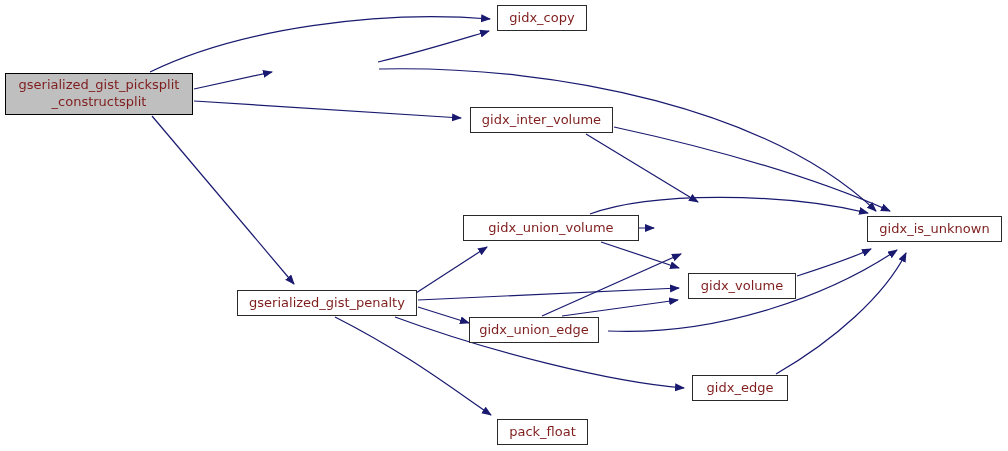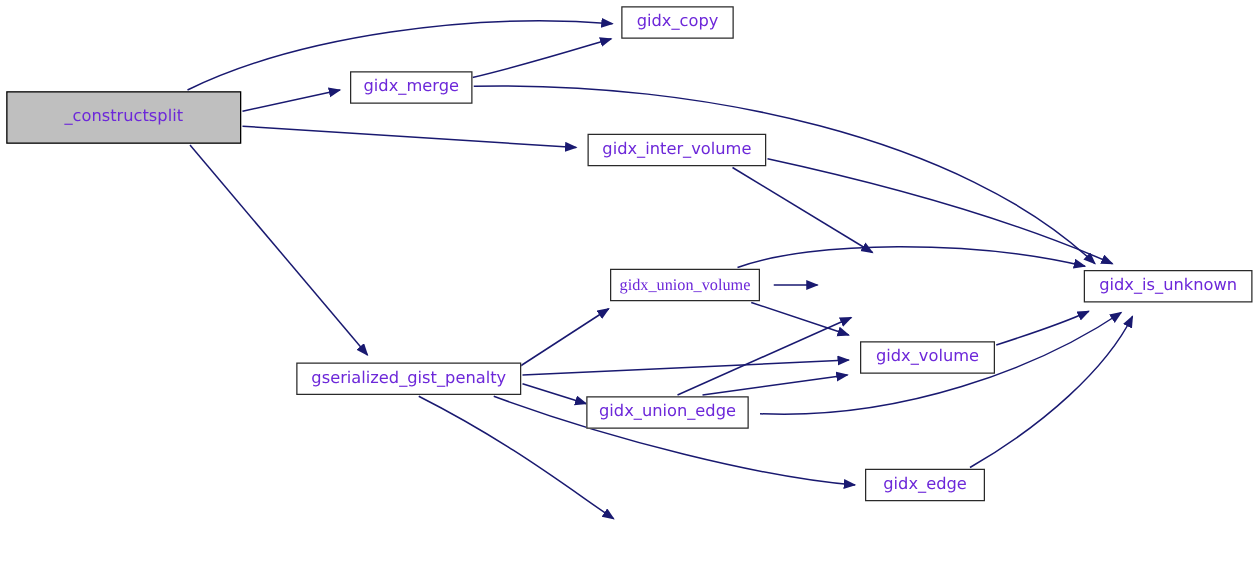--- a/index.html
+++ b/index.html
@@ -14,21 +14,21 @@
   .node{
     position:absolute;
     box-sizing:border-box;
     background:#ffffff;
     border:1px solid #2a2a2a;
     display:flex;
     flex-direction:column;
     align-items:center;
     justify-content:center;
     font-size:13px;
-    color:#6d28d9;
+    color:#7f1d1d;
     line-height:1.3;
     white-space:nowrap;
     text-align:center;
     z-index:2;
     cursor:pointer;
   }
   .node span{display:block;}
   .node.main{
     background:#bfbfbf;
     border:1px solid #000000;
@@ -65,54 +65,55 @@
       <path d="M601,242 L679,268" marker-end="url(#arrow)"></path>
       <path d="M542,316 L681,254" marker-end="url(#arrow)"></path>
       <path d="M562,316 L678,300" marker-end="url(#arrow)"></path>
       <path d="M608,331 C720,336 830,295 897,250" marker-end="url(#arrow)"></path>
       <path d="M797,276 C828,266 852,258 871,249" marker-end="url(#arrow)"></path>
       <path d="M776,374 C835,340 885,295 906,253" marker-end="url(#arrow)"></path>
     </g>
   </svg>
 
   <div class="node main" style="left:5px;top:73px;width:188px;height:42px;">
+    <span>gserialized_gist_picksplit</span>
     <span>_constructsplit</span>
   </div>
 
   <div class="node" style="left:497px;top:5px;width:90px;height:26px;">
     <span>gidx_copy</span>
   </div>
 
-  <div class="node" style="left:280px;top:57px;width:98px;height:26px;">
-    <span>gidx_merge</span>
-  </div>
 
   <div class="node" style="left:867px;top:216px;width:135px;height:26px;">
     <span>gidx_is_unknown</span>
   </div>
 
   <div class="node" style="left:470px;top:107px;width:143px;height:26px;">
     <span>gidx_inter_volume</span>
   </div>
 
 
-  <div class="node" style="left:488px;top:215px;width:120px;height:26px;font-family:Liberation Serif, serif;">
+  <div class="node" style="left:463px;top:215px;width:176px;height:26px;">
     <span>gidx_union_volume</span>
   </div>
 
   <div class="node" style="left:237px;top:290px;width:180px;height:26px;">
     <span>gserialized_gist_penalty</span>
   </div>
 
   <div class="node" style="left:688px;top:273px;width:108px;height:26px;">
     <span>gidx_volume</span>
   </div>
 
   <div class="node" style="left:469px;top:317px;width:130px;height:26px;">
     <span>gidx_union_edge</span>
   </div>
 
   <div class="node" style="left:692px;top:375px;width:96px;height:26px;">
     <span>gidx_edge</span>
   </div>
 
+  <div class="node" style="left:497px;top:419px;width:91px;height:26px;">
+    <span>pack_float</span>
+  </div>
 
 </div>
 
 </body></html>

